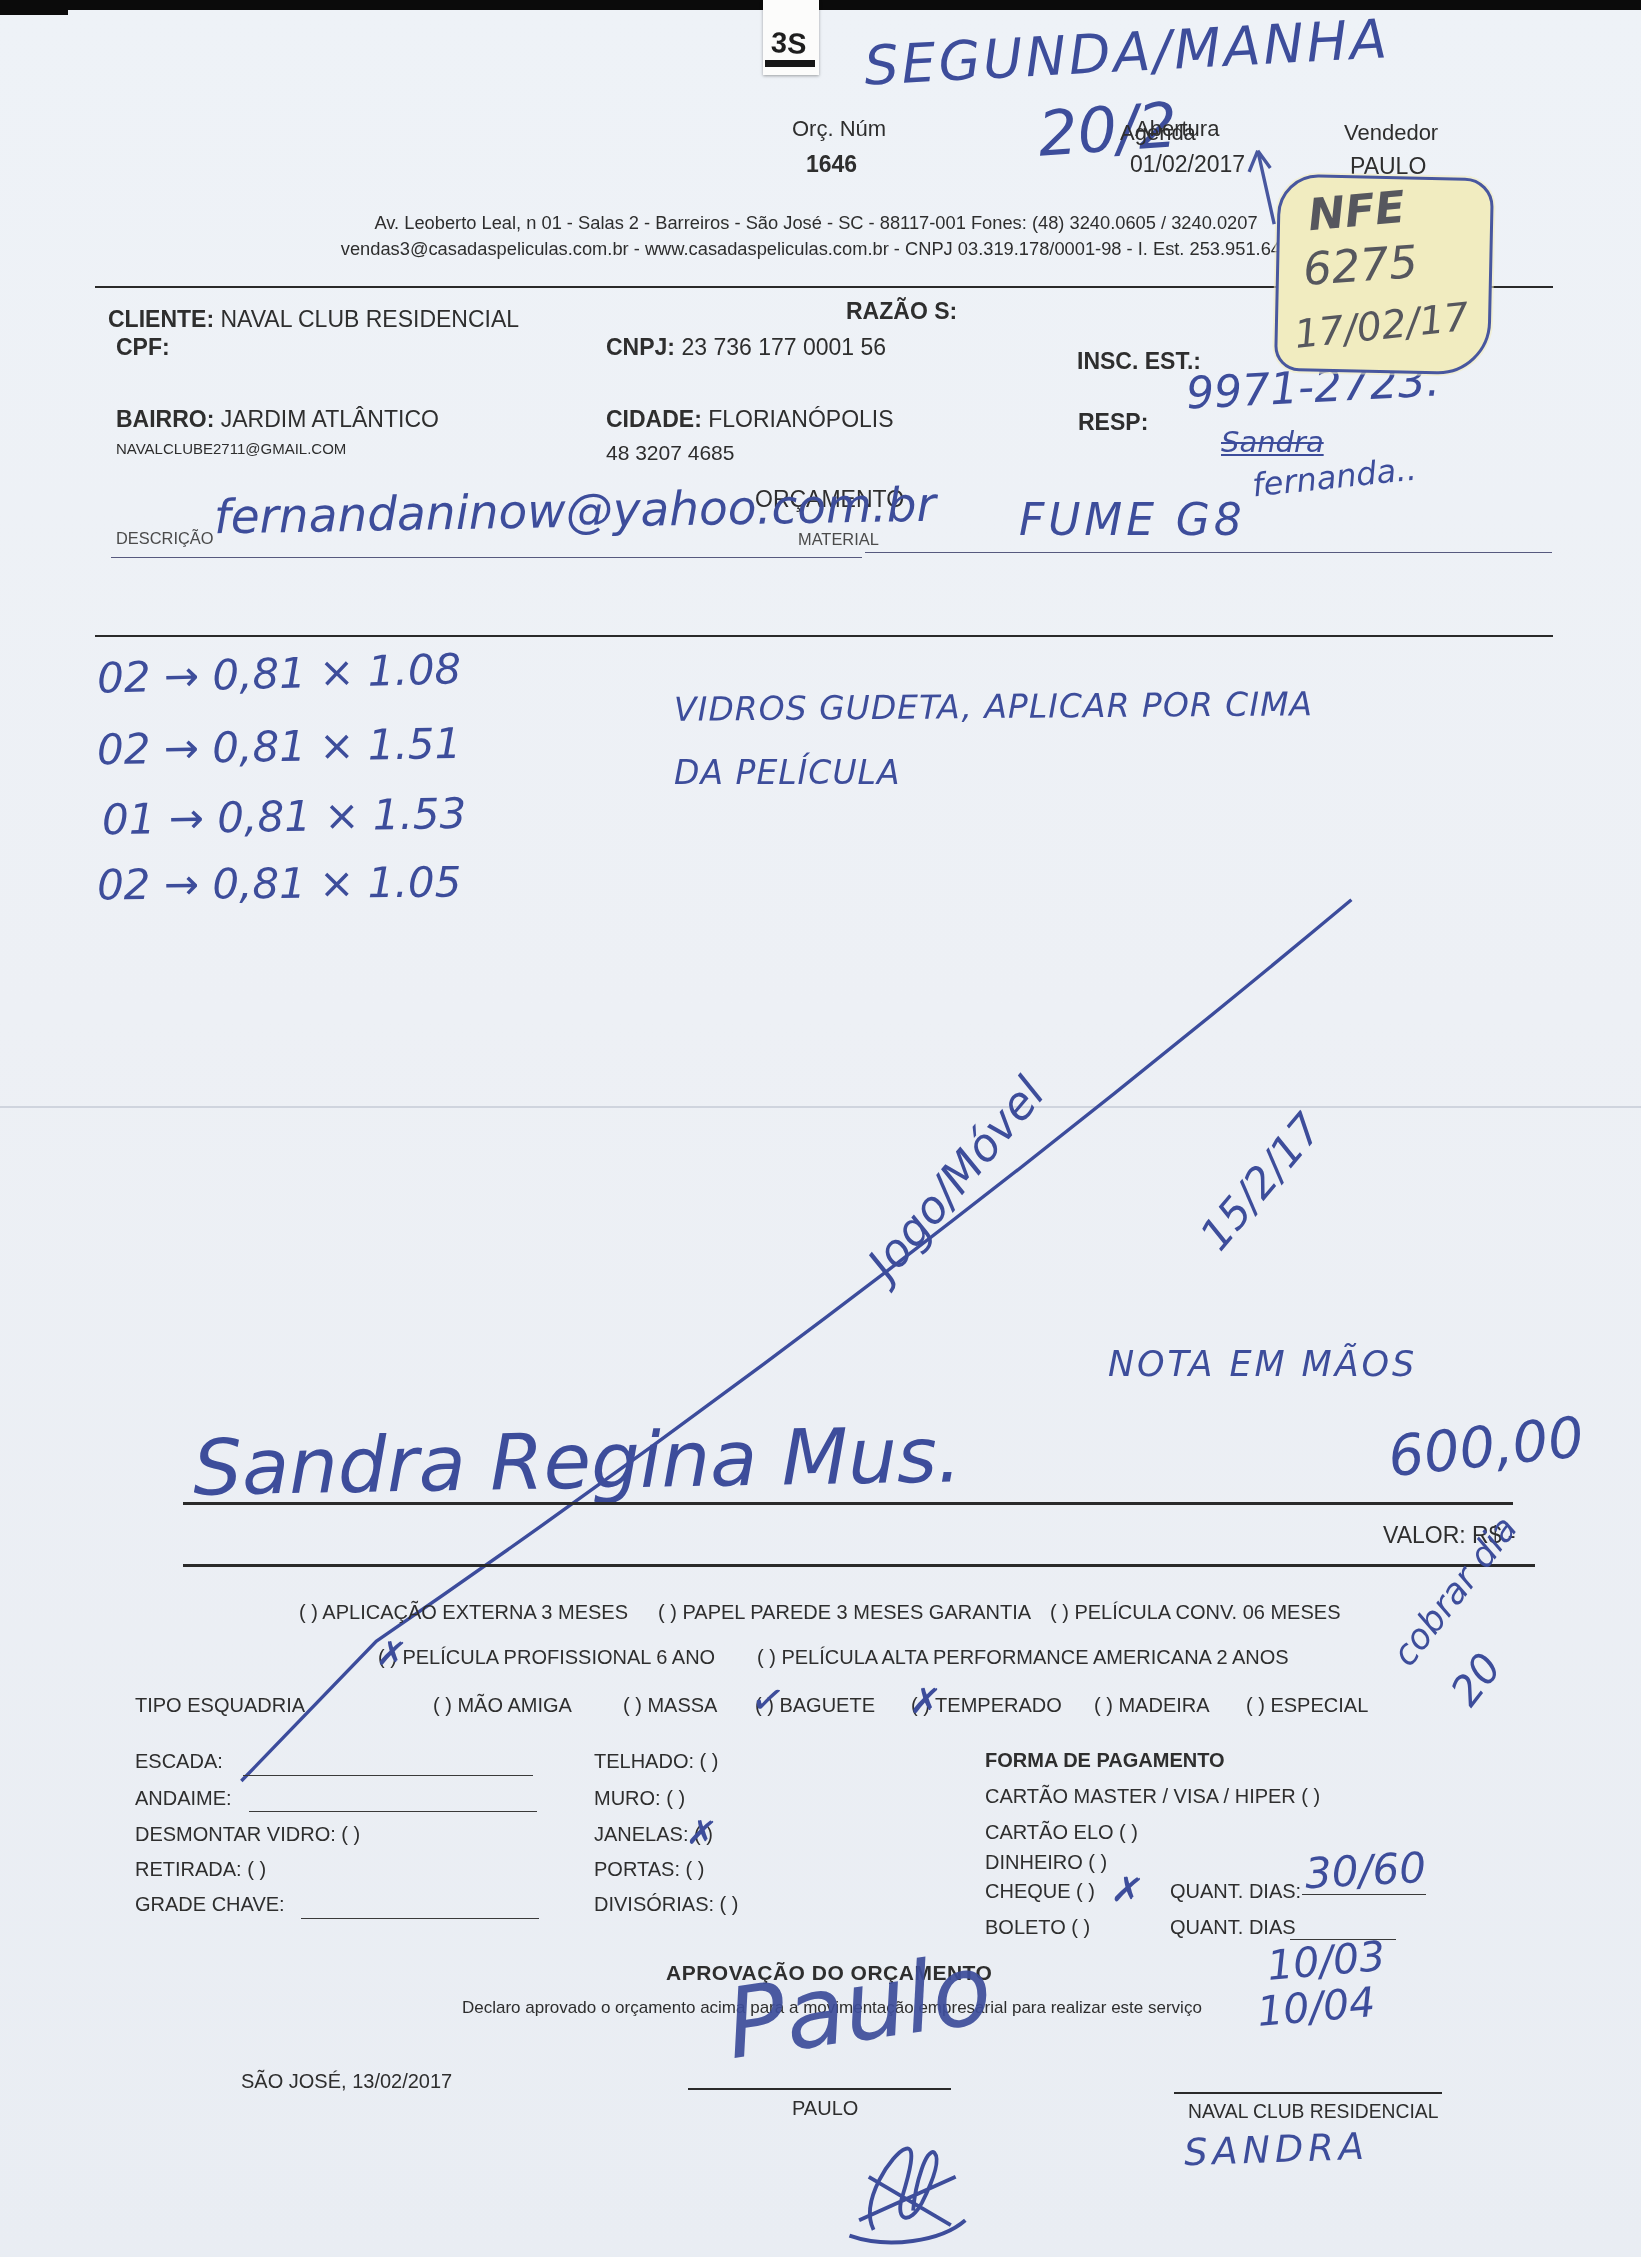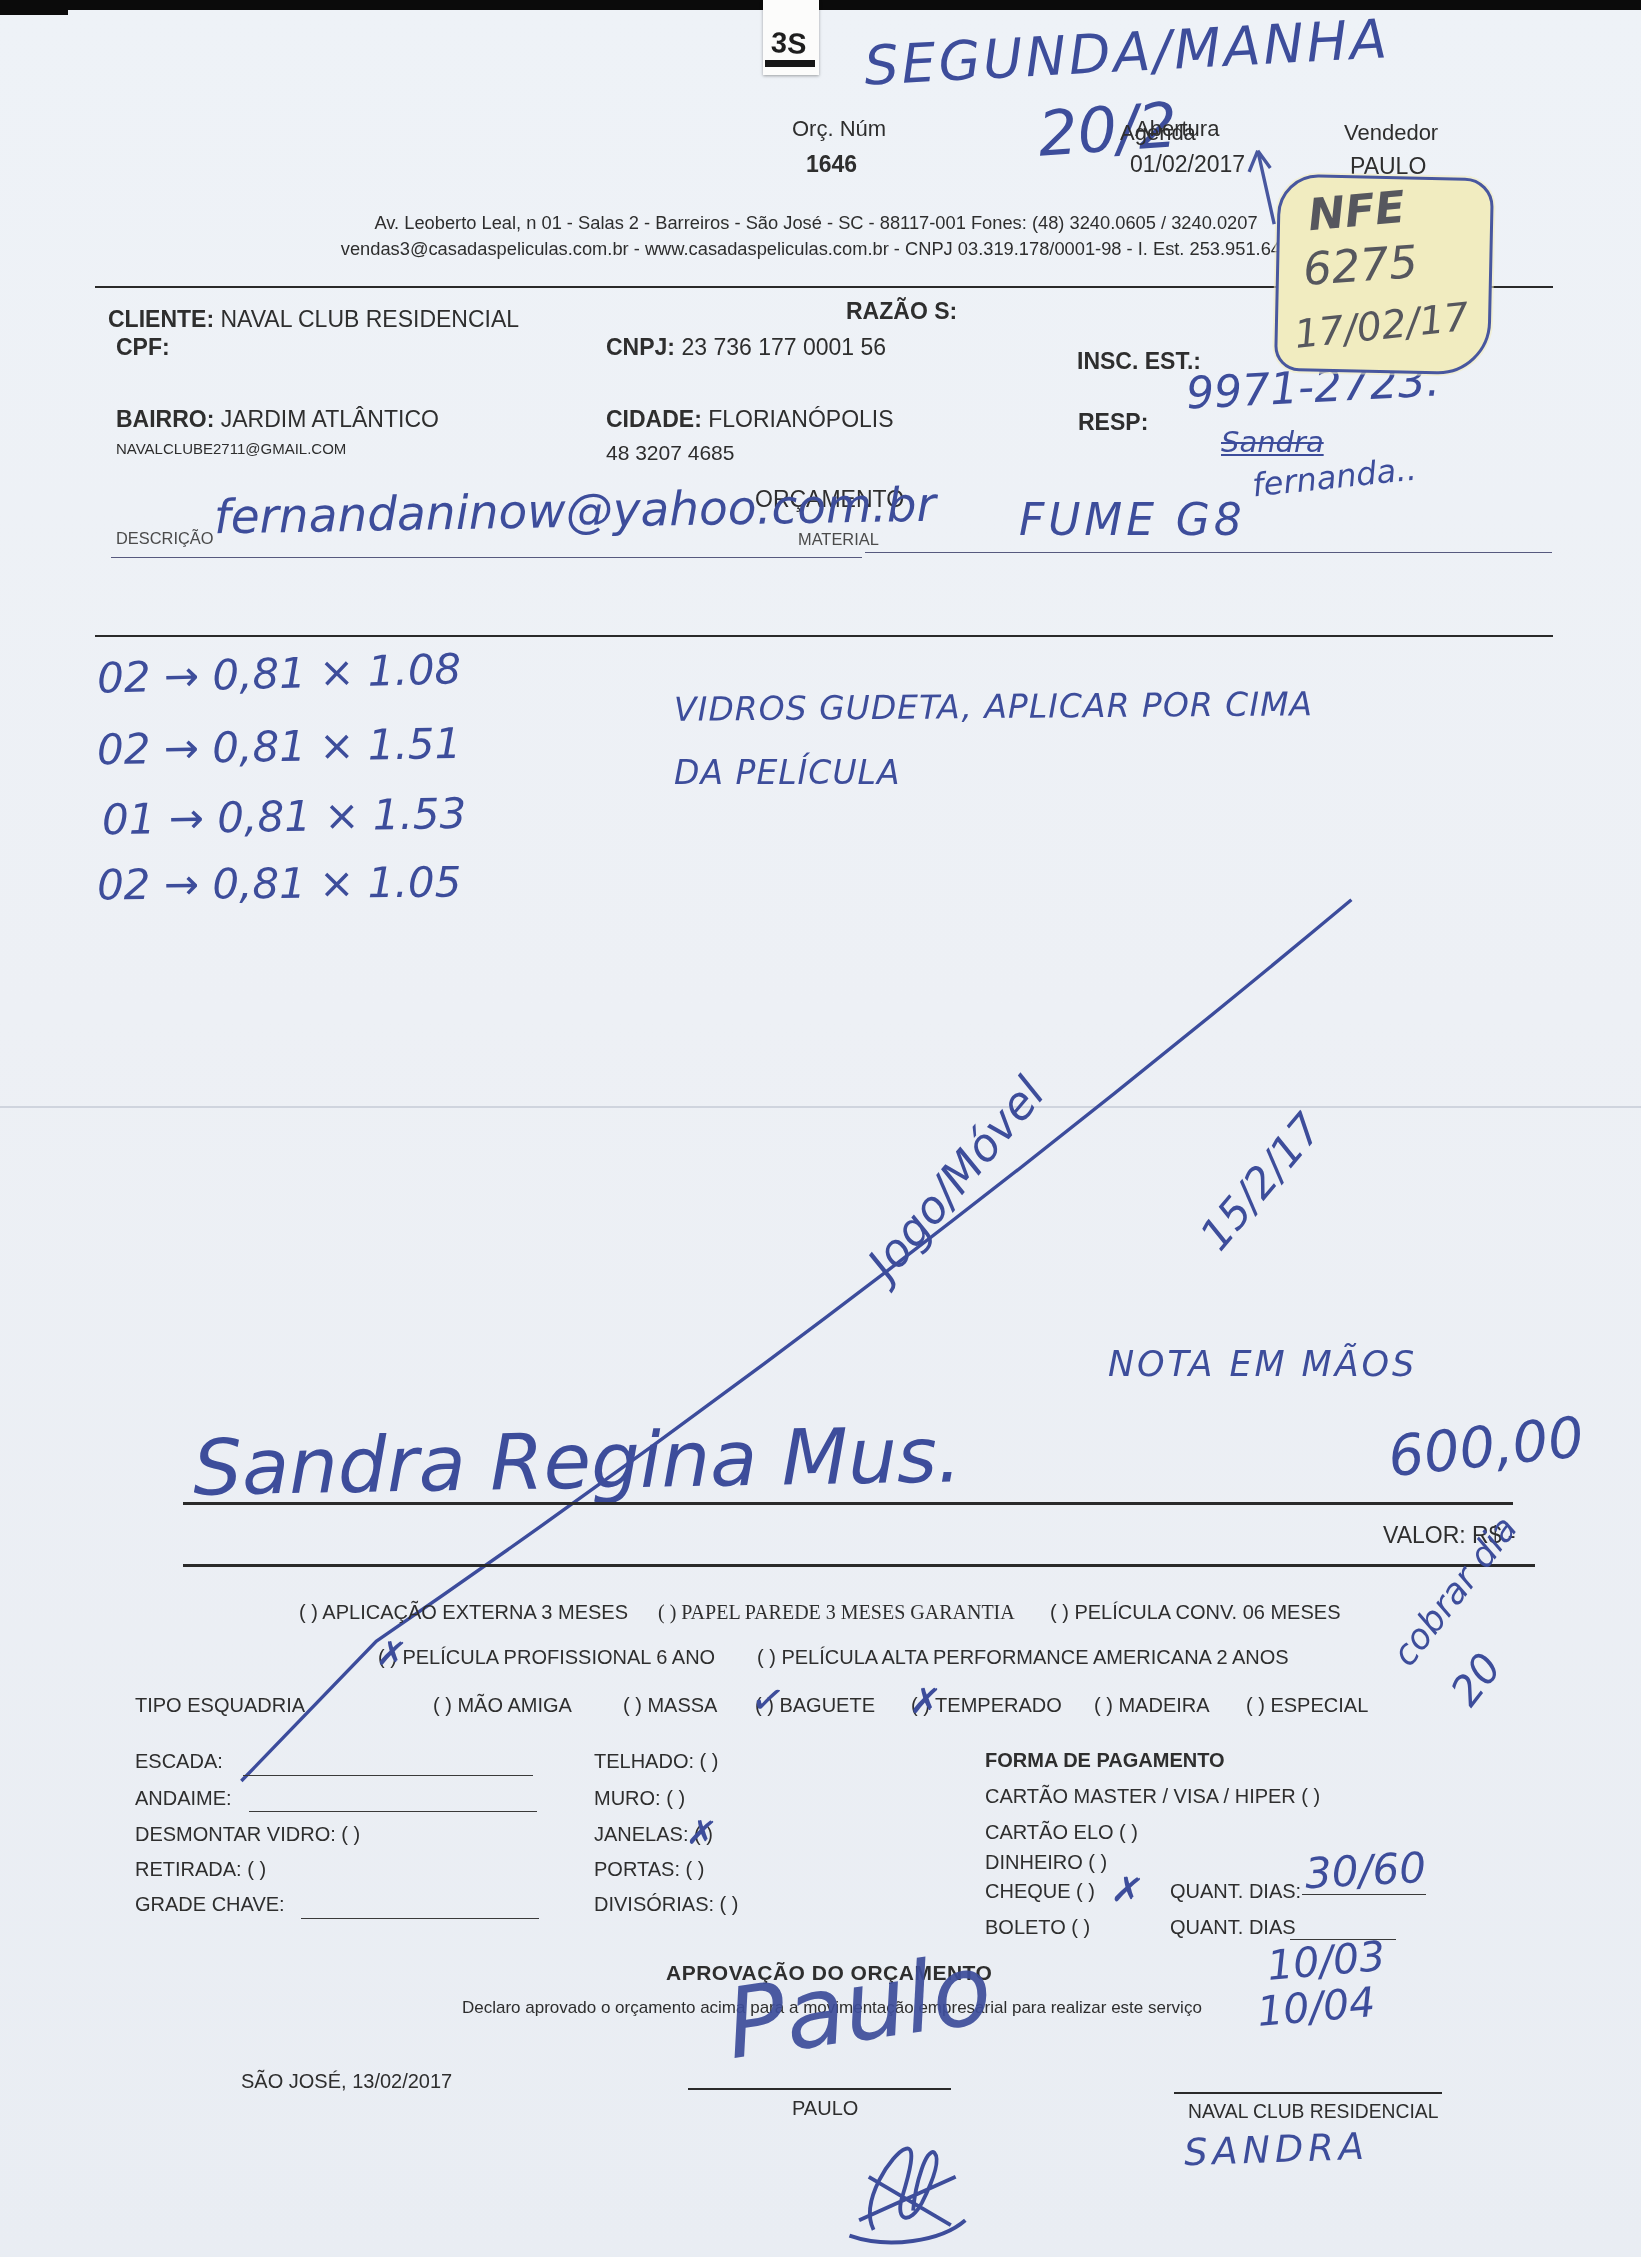--- a/index.html
+++ b/index.html
@@ -117,21 +117,21 @@
 
   <div class="p hand" style="left:193px;top:1417px;font-size:77px;transform:rotate(-1deg);">Sandra Regina Mus.</div>
   <div class="p hand" style="left:1388px;top:1414px;font-size:56px;transform:rotate(-6deg);">600,00</div>
   <div class="rule" style="left:183px;top:1502px;width:1330px;height:2.9px;"></div>
   <div class="p print" style="left:1383px;top:1522px;font-size:23px;">VALOR: R$ -</div>
   <div class="rule" style="left:183px;top:1564px;width:1352px;height:2.9px;"></div>
   <div class="p hand" style="left:1400px;top:1641px;font-size:35px;transform:rotate(-52deg);transform-origin:0 50%;">cobrar dia</div>
   <div class="p hand" style="left:1460px;top:1676px;font-size:41px;transform:rotate(-52deg);transform-origin:0 50%;">20</div>
 
   <div class="p print" style="left:299px;top:1601px;font-size:20px;">(  ) APLICAÇÃO EXTERNA 3 MESES</div>
-  <div class="p print" style="left:658px;top:1601px;font-size:20px;font-family:Liberation Serif, serif;">(  ) PAPEL PAREDE 3 MESES GARANTIA</div>
+  <div class="p print" style="left:658px;top:1601px;font-size:20px;">(  ) PAPEL PAREDE 3 MESES GARANTIA</div>
   <div class="p print" style="left:1050px;top:1601px;font-size:20px;">(  ) PELÍCULA CONV. 06 MESES</div>
   <div class="p print" style="left:378px;top:1646px;font-size:20px;">(  ) PELÍCULA PROFISSIONAL 6 ANO</div>
   <div class="p print" style="left:757px;top:1646px;font-size:20px;">(  ) PELÍCULA ALTA PERFORMANCE AMERICANA 2 ANOS</div>
   <div class="p mark" style="left:377px;top:1634px;font-size:35px;transform:rotate(8deg);">✗</div>
 
   <div class="p print" style="left:135px;top:1694px;font-size:20px;">TIPO ESQUADRIA</div>
   <div class="p print" style="left:433px;top:1694px;font-size:20px;">(  ) MÃO AMIGA</div>
   <div class="p print" style="left:623px;top:1694px;font-size:20px;">(  ) MASSA</div>
   <div class="p print" style="left:755px;top:1694px;font-size:20px;">(  ) BAGUETE</div>
   <div class="p print" style="left:911px;top:1694px;font-size:20px;">(  ) TEMPERADO</div>

